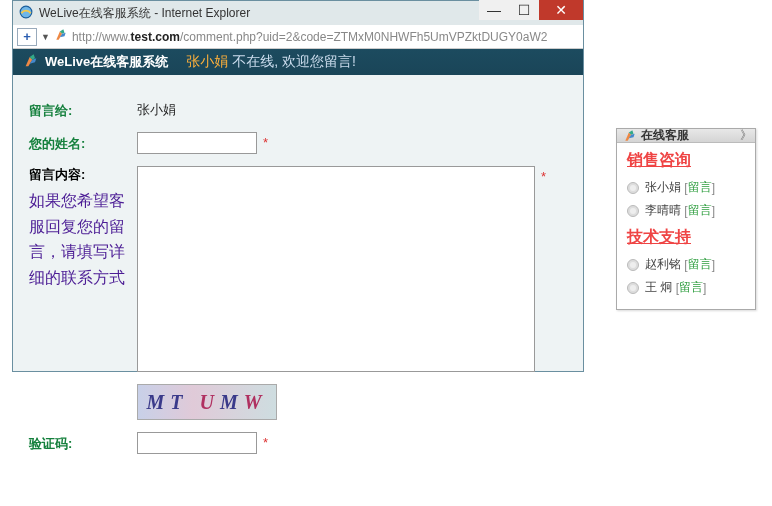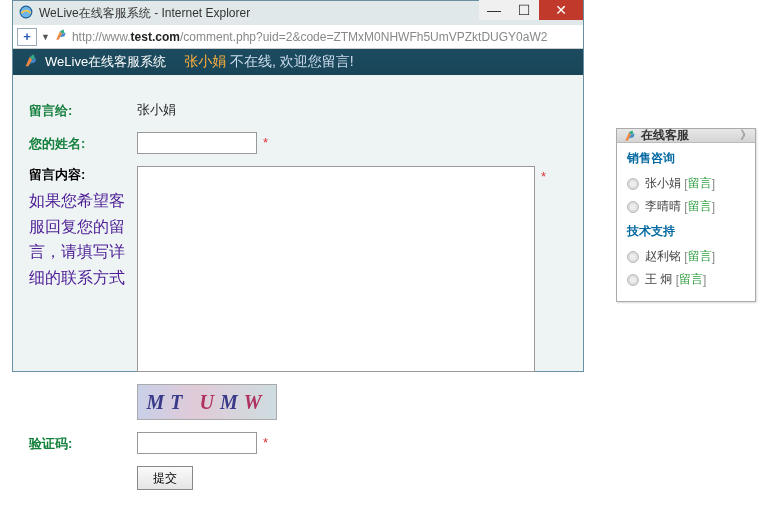--- a/index.html
+++ b/index.html
@@ -18,21 +18,21 @@
 .url-bar-row { height: 24px; background: #fff; display: flex; align-items: center; border-bottom: 1px solid #ccc; padding: 0 4px; gap: 4px; }
 .tab-add { width: 20px; height: 18px; border: 1px solid #9ab; display: flex; align-items: center; justify-content: center; color: #2a5db0; font-weight: bold; font-size: 13px; }
 .tab-drop { color: #555; font-size: 9px; }
 .url-fav svg { width: 14px; height: 14px; }
 .url-text { font-size: 12px; color: #888; white-space: nowrap; overflow: hidden; flex: 1; }
 .url-text b { color: #222; font-weight: bold; }
 
 
 .app-header { height: 26px; background: linear-gradient(#1c4b5f, #1a4558); display: flex; align-items: center; padding: 0 10px; color: #fff; font-size: 13px; }
 .app-header-logo svg { width: 16px; height: 16px; margin-right: 6px; }
-.app-header-title { font-weight: normal; }
+.app-header-title { font-weight: bold; }
 .app-header-msg { margin-left: 18px; font-size: 14px; }
 .app-header-msg .name { color: #ffb13b; }
 .app-header-msg .rest { color: #cde; }
 
 
 .form-area { padding: 24px 16px; }
 .form-row { display: flex; margin-bottom: 12px; align-items: flex-start; }
 .form-label { width: 108px; color: #15803d; font-weight: bold; font-size: 13px; padding-top: 3px; }
 .form-value { flex: 1; display: flex; align-items: flex-start; gap: 6px; }
 .recipient-name { font-size: 13px; color: #222; padding-top: 2px; }
@@ -46,21 +46,21 @@
 .captcha-img span:nth-child(5){ color:#b03060; }
 .submit-btn { width: 56px; height: 24px; background: linear-gradient(#fafafa,#e5e5e5); border: 1px solid #888; font-size: 12px; cursor: pointer; }
 
 
 .side-panel { position: absolute; right: 16px; top: 128px; width: 140px; border: 1px solid #aaa; background: #f5f5f5; box-shadow: 1px 1px 2px rgba(0,0,0,0.15); }
 .side-header { height: 14px; background: linear-gradient(#e8e8e8,#d4d4d4); border-bottom: 1px solid #bbb; display: flex; align-items: center; padding: 0 6px; position: relative; }
 .side-header svg { width: 14px; height: 14px; margin-right: 4px; }
 .side-header-title { font-size: 12px; color: #333; font-weight: bold; }
 .side-collapse { position: absolute; right: 6px; color: #666; font-size: 12px; letter-spacing: -3px; }
 .side-body { background: #fff; padding: 2px 0 10px 0; }
-.side-group-title { color: #0369a1; font-weight: bold; font-size: 12px; padding: 5px 10px; }
+.side-group-title { color: #ef4444; font-weight: bold; font-size: 16px; padding: 5px 10px; text-decoration: underline; }
 .side-item { display: flex; align-items: center; padding: 3px 10px; font-size: 12px; color: #444; }
 .side-item .avatar { width: 12px; height: 12px; border-radius: 6px; background: #ddd; border: 1px solid #bbb; margin-right: 6px; position: relative; }
 .side-item .avatar::after{content:""; position:absolute; left:2px; top:2px; width:6px; height:6px; border-radius:3px; background:#eee;}
 .side-item .bracket { color: #888; }
 .side-item .action { color: #2e9e3f; }
 </style>
 </head>
 <body>
 
 <div class="browser-window">
@@ -144,23 +144,20 @@
     </div>
     <div class="form-row">
       <div class="form-label">验证码:</div>
       <div class="form-value">
         <input class="text-input" type="text" style="">
         <span class="req">*</span>
       </div>
     </div>
     <div class="form-row">
       <div class="form-label"></div>
-      <div class="form-value">
-        <button class="submit-btn">提交</button>
-      </div>
     </div>
   </div>
 </div>
 
 <div class="side-panel">
   <div class="side-header">
     <svg viewBox="0 0 24 24">
         <path d="M4 20 L10 6 L14 10 L8 20 Z" fill="#e84"></path>
         <path d="M10 6 L16 2 L18 8 L14 10 Z" fill="#3a8"></path>
         <path d="M14 10 L20 8 L18 14 L10 16 Z" fill="#48c"></path>

